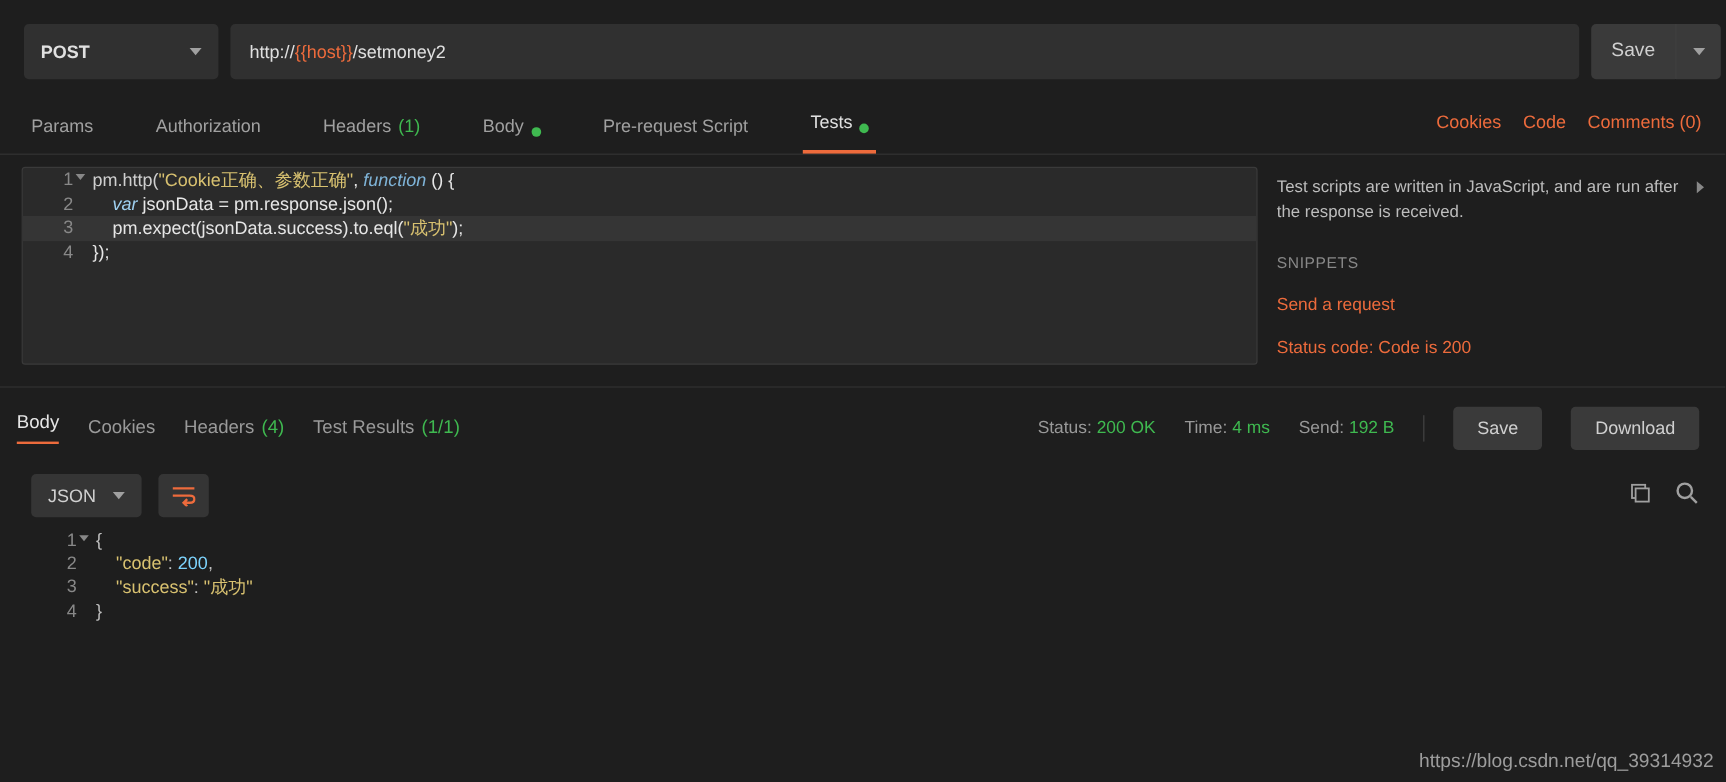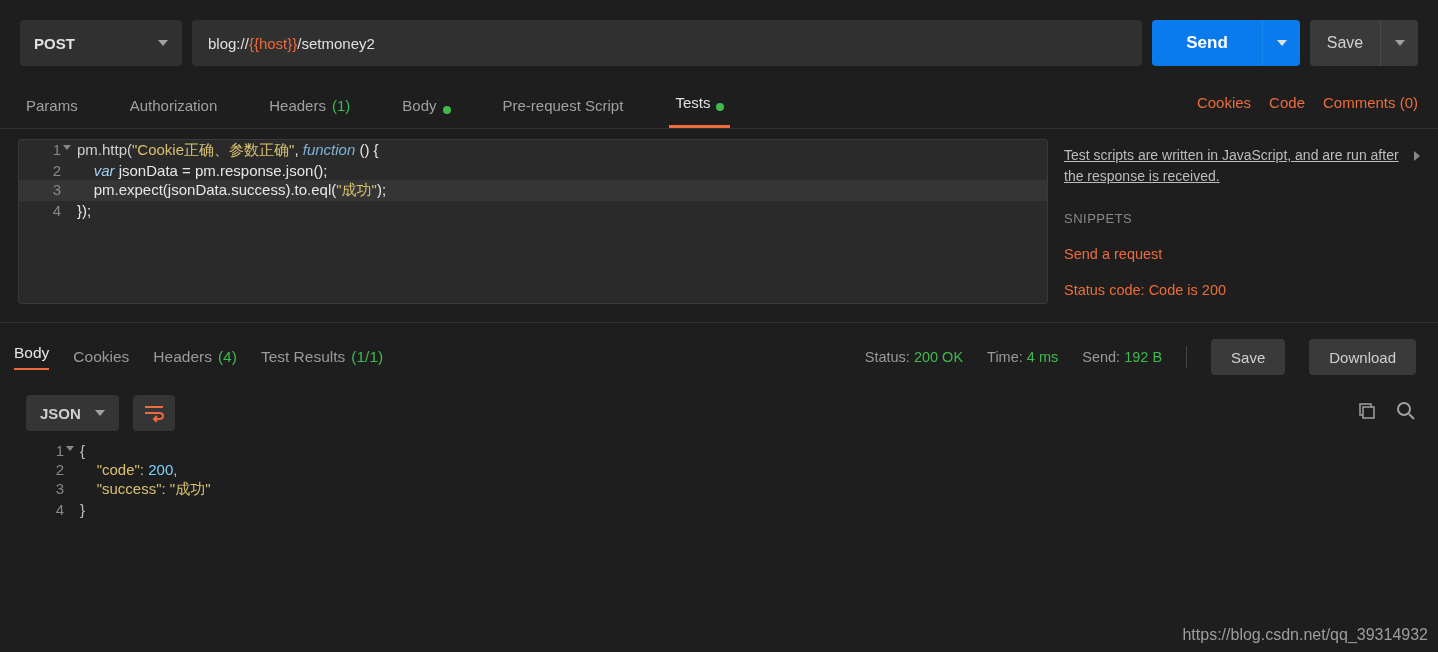--- a/index.html
+++ b/index.html
@@ -1,18 +1,18 @@
 <!DOCTYPE html>
 <html><head>
 <meta charset="utf-8">
 <style>
 * { margin:0; padding:0; box-sizing:border-box; font-family:"Segoe UI",Arial,sans-serif; }
 body { background:#1e1e1e; color:#c0c0c0; width:1438px; height:652px; overflow:hidden; }
 .container { padding:6px 0 0 0; }
-.request-bar { display:flex; gap:10px; padding:14px 20px 18px 20px; align-items:center; }
+.request-bar { display:flex; gap:10px; padding:14px 4px 18px 20px; align-items:center; }
 .method-dd { background:#303030; border-radius:4px; height:46px; display:flex; align-items:center; padding:0 14px; width:162px; justify-content:space-between; cursor:pointer; }
 .method-dd span:first-child { color:#e0e0e0; font-weight:600; font-size:15px; }
 .url-input { flex:1; background:#303030; border:none; border-radius:4px; height:46px; padding:0 16px; color:#e0e0e0; font-size:15px; display:flex; align-items:center; }
 .url-var { color:#ed6b3c; }
 .send-group { display:flex; }
 .send-btn { background:#097bed; color:#fff; font-size:17px; font-weight:600; border:none; height:46px; width:110px; border-radius:4px 0 0 4px; cursor:pointer; }
 .send-dd { background:#097bed; border:none; border-left:1px solid #1a86ee; height:46px; width:38px; border-radius:0 4px 4px 0; cursor:pointer; display:flex; align-items:center; justify-content:center; }
 .save-group { display:flex; }
 .save-btn { background:#3a3a3a; color:#d0d0d0; font-size:16px; border:none; height:46px; width:70px; border-radius:4px 0 0 4px; cursor:pointer; }
 .save-dd { background:#3a3a3a; border:none; border-left:1px solid #4a4a4a; height:46px; width:38px; border-radius:0 4px 4px 0; cursor:pointer; display:flex; align-items:center; justify-content:center; }
@@ -31,39 +31,39 @@
 .code-line { display:flex; }
 .code-line.hl { background:#353535; }
 .gutter { width:50px; text-align:right; padding:1px 8px 1px 0; color:#888; position:relative; }
 .fold-arrow { position:absolute; right:-2px; top:5px; width:0; height:0; border-left:4px solid transparent; border-right:4px solid transparent; border-top:5px solid #888; }
 .code-txt { padding:1px 8px; white-space:pre; color:#e6e6e6; }
 .tok-fn { color:#cfcfcf; }
 .tok-str { color:#d8c170; }
 .tok-kw { color:#7fb4d8; font-style:italic; }
 .tok-var { color:#9fd0f0; font-style:italic; }
 .side { width:360px; padding:6px 4px; font-size:14px; color:#bdbdbd; position:relative; }
-.side-desc { line-height:1.5;text-decoration:underline; }
+.side-desc { line-height:1.5; }
 .side-exp { position:absolute; right:0; top:12px; width:0; height:0; border-top:5px solid transparent; border-bottom:5px solid transparent; border-left:6px solid #888; cursor:pointer; }
 .snip-title { margin-top:24px; color:#888; letter-spacing:0.5px; font-size:13px; }
 .snip-link { color:#ed6b3c; margin-top:20px; font-size:14.5px; cursor:pointer; }
 .resp-bar { display:flex; justify-content:space-between; align-items:center; padding:16px 22px 10px 14px; border-top:1px solid #333; margin-top:6px; }
 .resp-left { display:flex; gap:24px; }
 .resp-tab { font-size:15.5px; color:#9a9a9a; cursor:pointer; display:flex; gap:6px; align-items:center; }
 .resp-tab.active { color:#e6e6e6; border-bottom:2px solid #ed6b3c; padding-bottom:6px; }
 .resp-right { display:flex; gap:24px; align-items:center; font-size:14.5px;justify-content:flex-end; }
 .stat-lbl { color:#999; }
 .stat-val { color:#3fb950; }
 .divider { width:1px; height:22px; background:#444; }
 .resp-btn { background:#3a3a3a; color:#d0d0d0; border:none; height:36px; padding:0 20px; border-radius:4px; font-size:15px; cursor:pointer; }
 .format-bar { display:flex; align-items:center; gap:14px; padding:10px 22px 10px 26px; justify-content:space-between; }
 .format-left { display:flex; gap:14px; align-items:center; }
 .view-tabs { background:#303030; border-radius:4px; display:flex; }
 .vtab { padding:9px 18px; font-size:15px; color:#888; cursor:pointer; }
 .vtab.active { color:#e6e6e6; background:#3d3d3d; border-radius:4px; }
-.fmt-dd { background:#353535; border-radius:4px; height:36px; display:flex; align-items:center; padding:0 14px; gap:14px; cursor:pointer; font-size:15px; color:#d0d0d0;font-weight:bold; }
+.fmt-dd { background:#353535; border-radius:4px; height:36px; display:flex; align-items:center; padding:0 14px; gap:14px; cursor:pointer; font-size:15px; color:#d0d0d0; }
 .wrap-btn { background:#353535; border-radius:4px; height:36px; width:42px; display:flex; align-items:center; justify-content:center; cursor:pointer; }
 .format-right { display:flex; gap:20px; align-items:center; }
 .icon-btn { cursor:pointer; color:#a0a0a0; }
 .resp-body { padding:0 22px; font-family:Consolas,monospace; font-size:15px; }
 .resp-line { display:flex; }
 .resp-gutter { width:50px; text-align:right; padding:1px 8px 1px 0; color:#888; position:relative; }
 .resp-txt { padding:1px 8px; white-space:pre; }
 .tok-key { color:#d8c170; }
 .tok-strv { color:#d8c170; }
 .watermark { position:fixed; right:10px; bottom:8px; color:#9d9d9d; font-size:16px; }
@@ -71,29 +71,23 @@
 </head>
 <body>
 
 <div class="container">
   <div class="request-bar">
     <div class="method-dd">
       <span>POST</span>
       <span class="chev"></span>
     </div>
     <div class="url-input">
-      <span>blog://</span>
+      <span>http://</span>
         <span class="url-var">{{host}}</span>
         <span>/setmoney2</span>
-    </div>
-    <div class="send-group">
-      <button class="send-btn">Send</button>
-      <button class="send-dd">
-          <span class="chev white"></span>
-        </button>
     </div>
     <div class="save-group">
       <button class="save-btn">Save</button>
       <button class="save-dd">
           <span class="chev"></span>
         </button>
     </div>
   </div>
 
   <div class="req-tabs">

